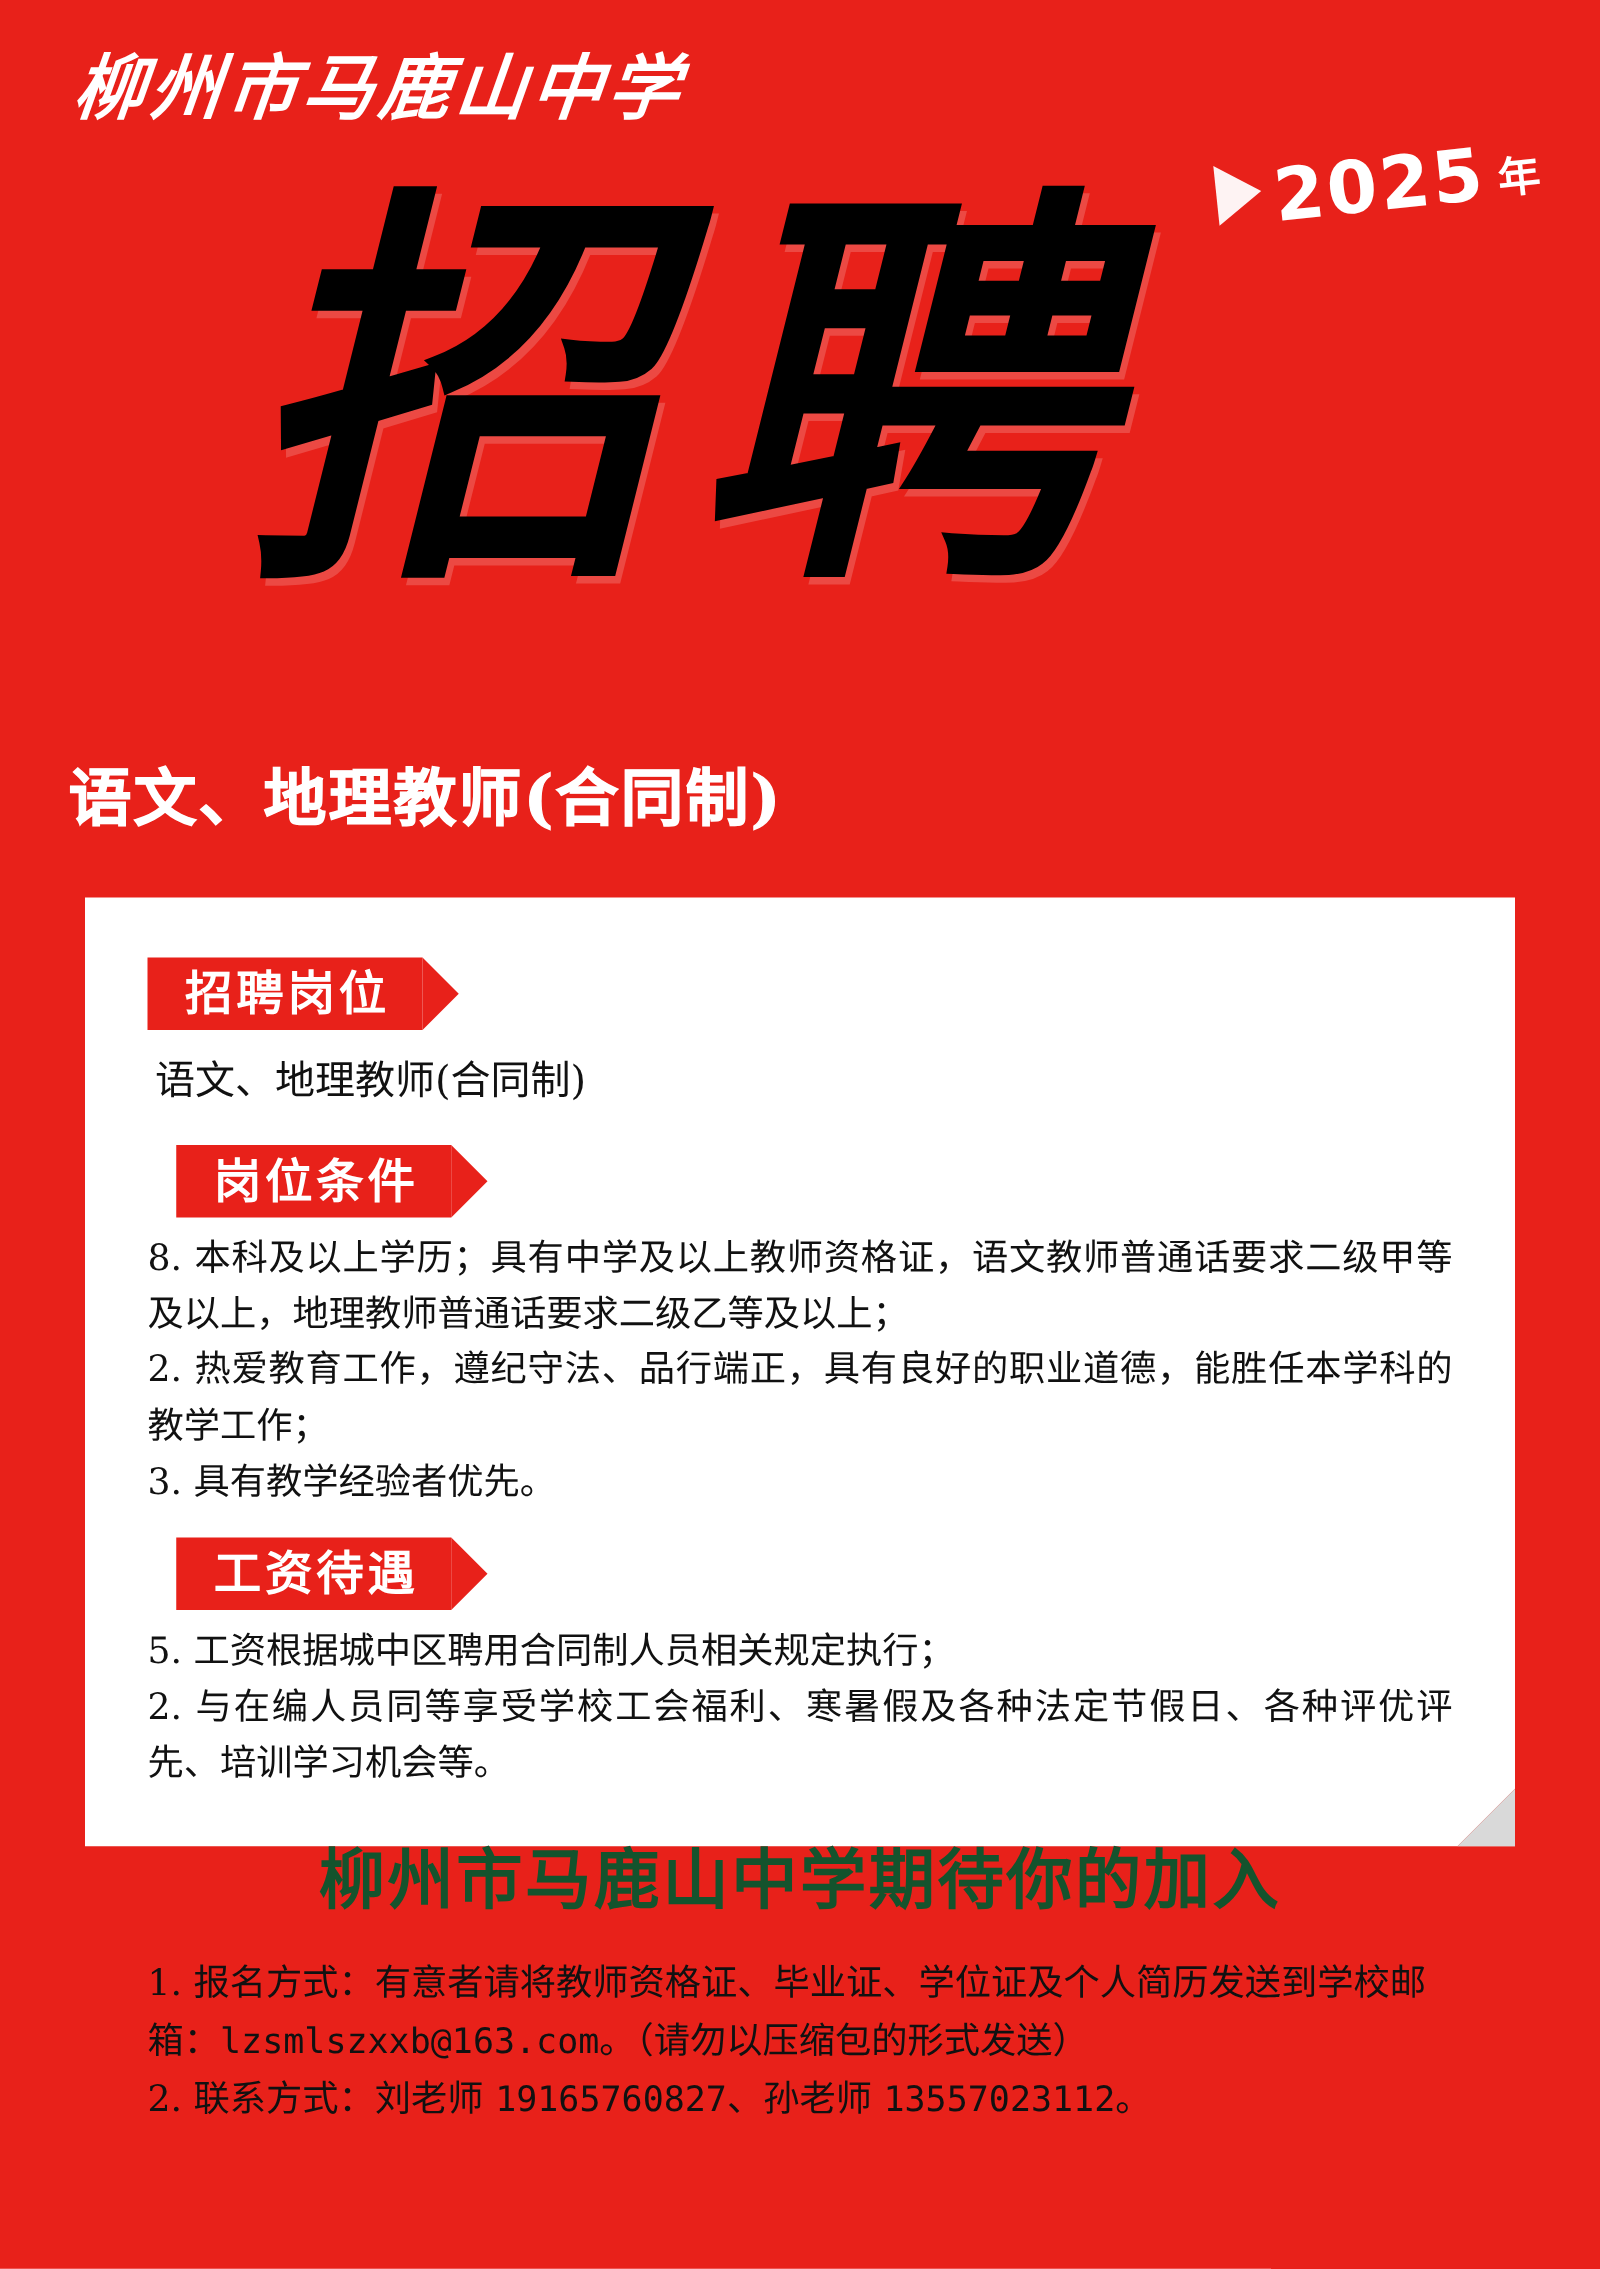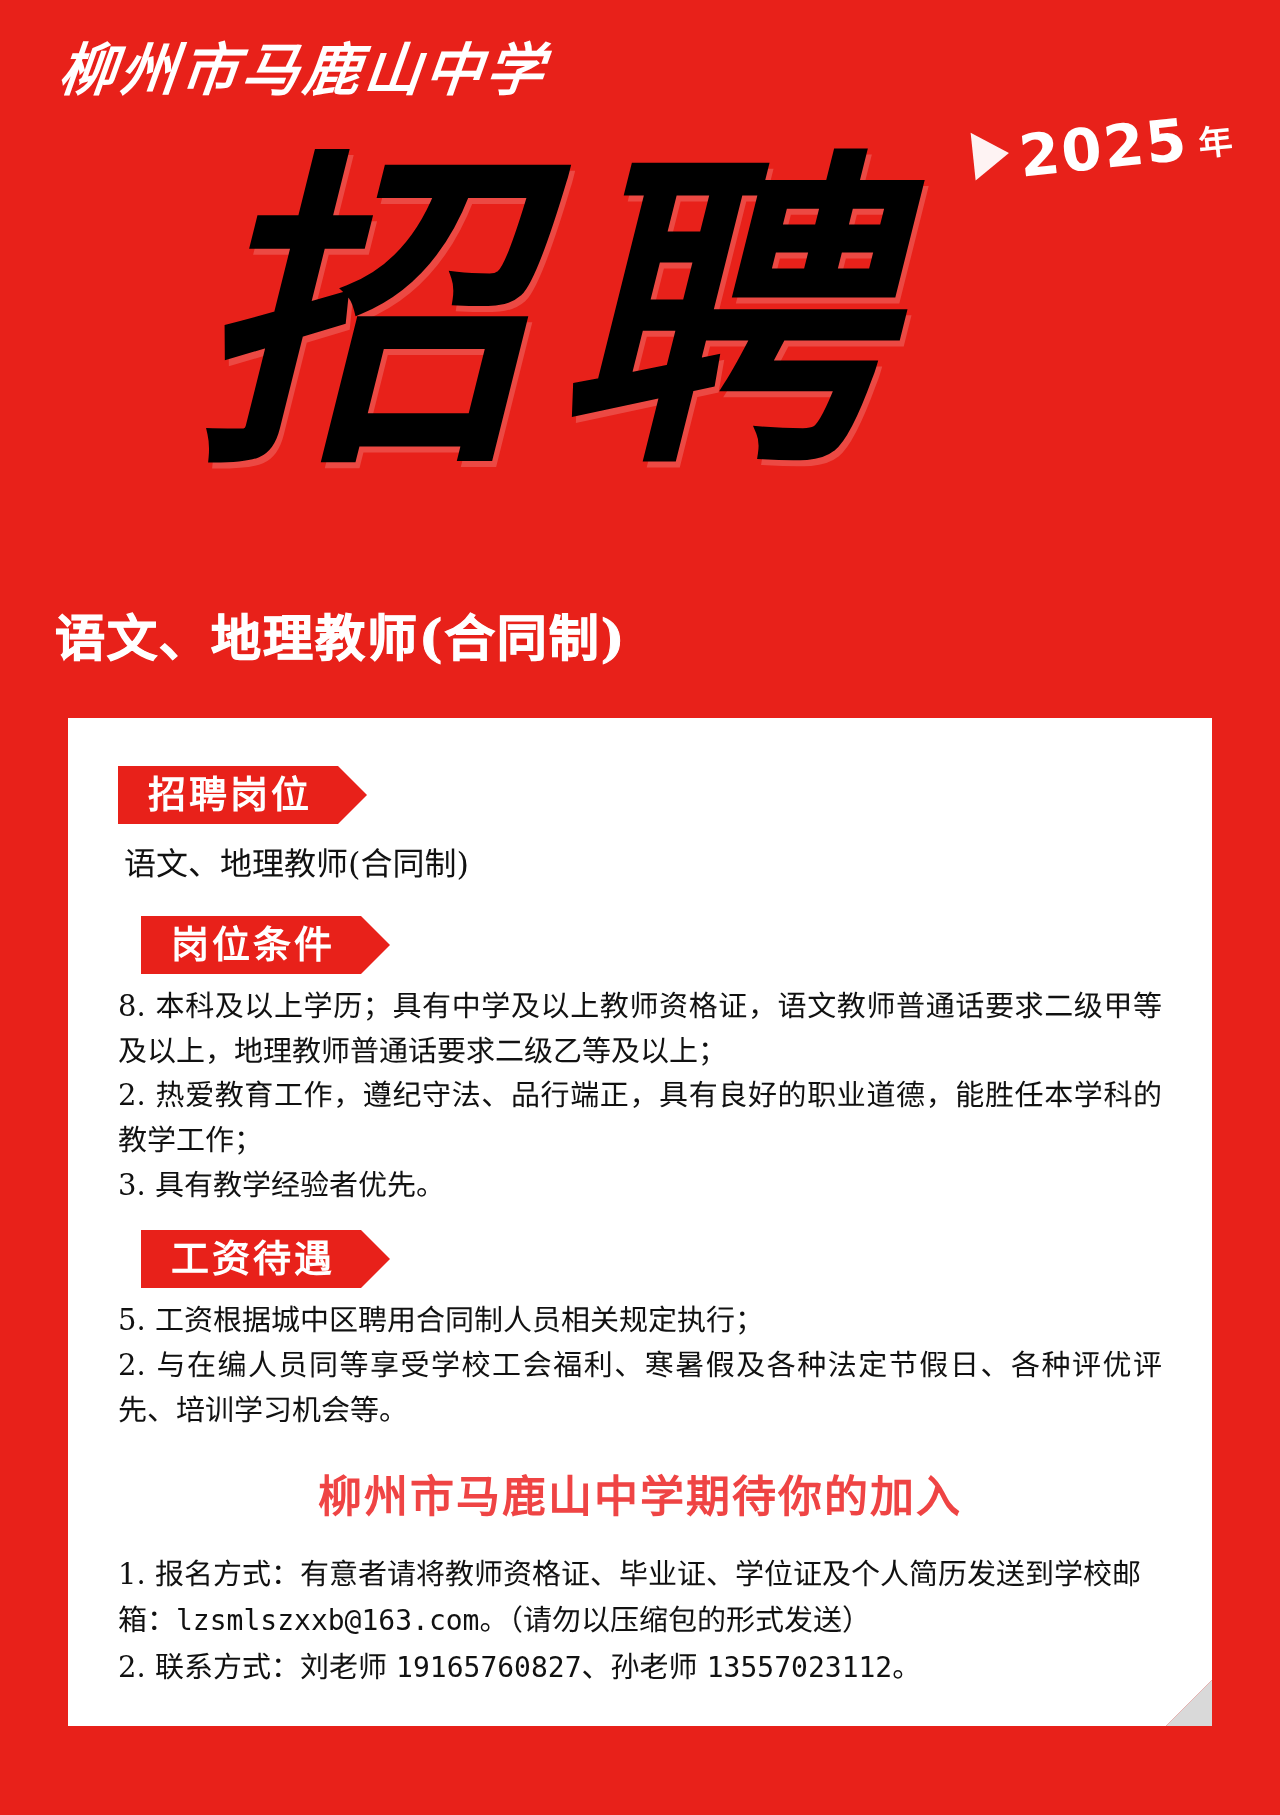--- a/index.html
+++ b/index.html
@@ -111,21 +111,21 @@
     font-family: "DejaVu Serif", "Liberation Serif", serif;
     white-space: nowrap;
     -webkit-text-stroke: 1px #ffffff;
   }
   
   .card {
     position: absolute;
     left: 68px;
     top: 718px;
     width: 1144px;
-    height: 1008px;
+    height: 759px;
     background: #ffffff;
     box-sizing: border-box;
     padding: 48px 50px 0 50px;
   }
   .card-corner {
     position: absolute;
     right: 0;
     bottom: 0;
     width: 0; height: 0;
     border-left: 46px solid transparent;
@@ -175,23 +175,23 @@
     text-align: justify;
   }
   .section-body.single {
     font-size: 32px;
     margin-bottom: 26px;
     padding-left: 6px;
   }
   .section-body p { margin: 0; }
   .slogan {
     text-align: center;
-    font-size: 44px;
-    font-weight: bold;
-    color: #ef4444;
+    font-size: 53px;
+    font-weight: bold;
+    color: #14532d;
     letter-spacing: 2px;
     margin: 28px 0 26px 0;
     font-family: Liberation Sans, sans-serif;
   }
   .contact {
     font-size: 29px;
     line-height: 1.6;
     color: #111111;
     font-family: "DejaVu Serif", "Liberation Serif", serif;
   }

